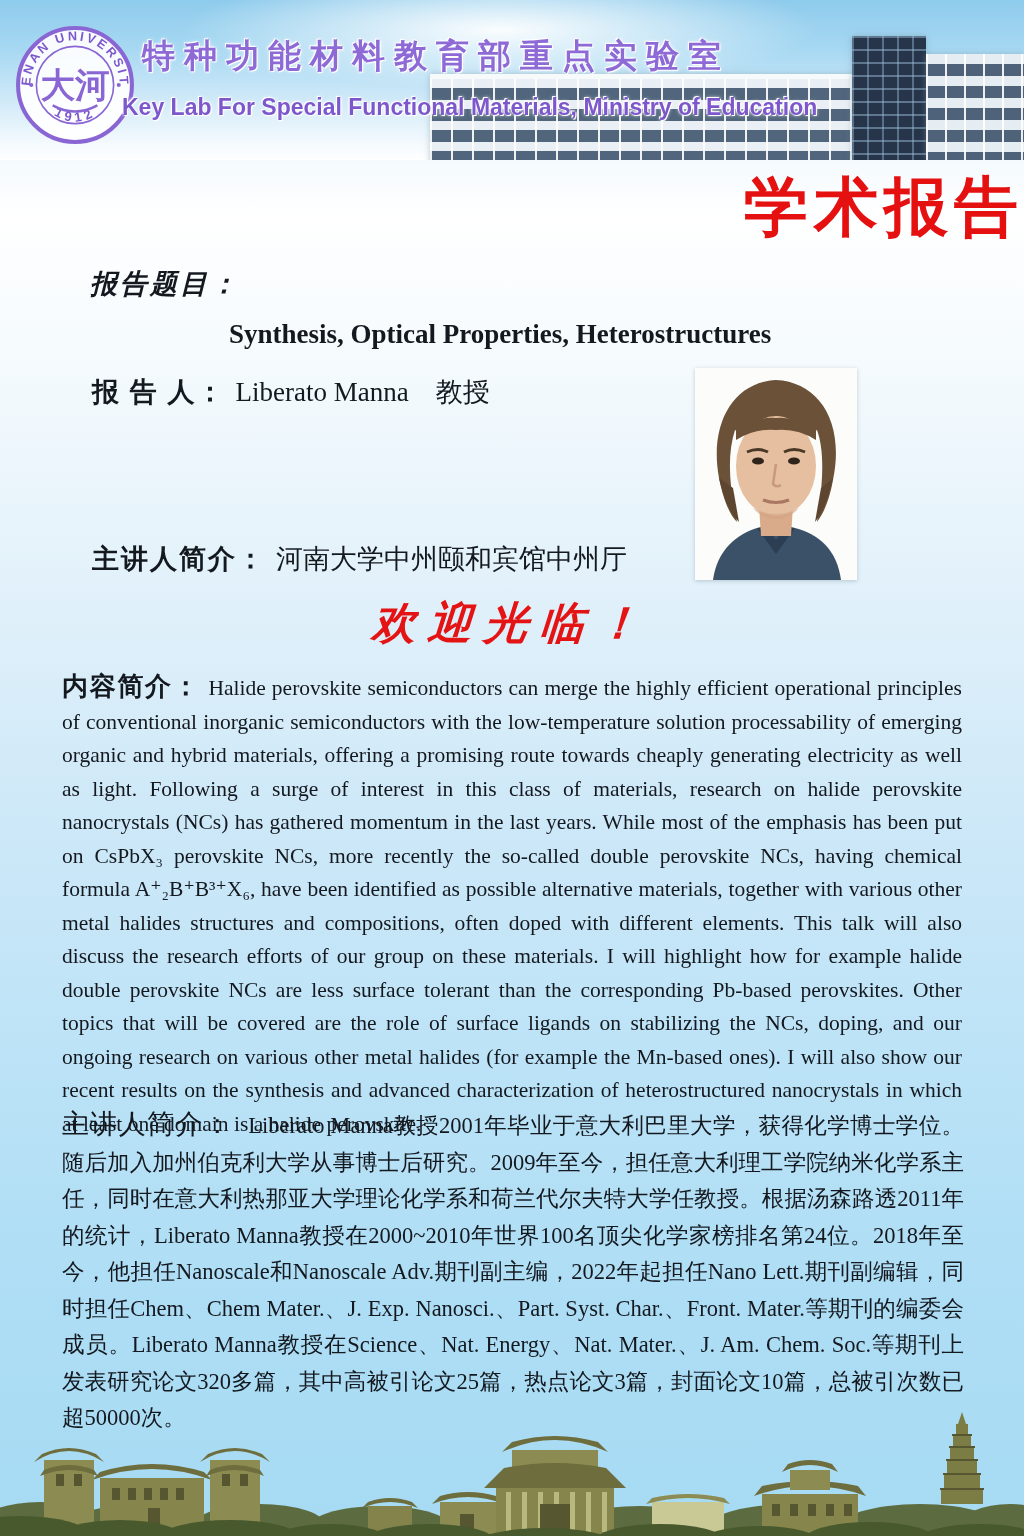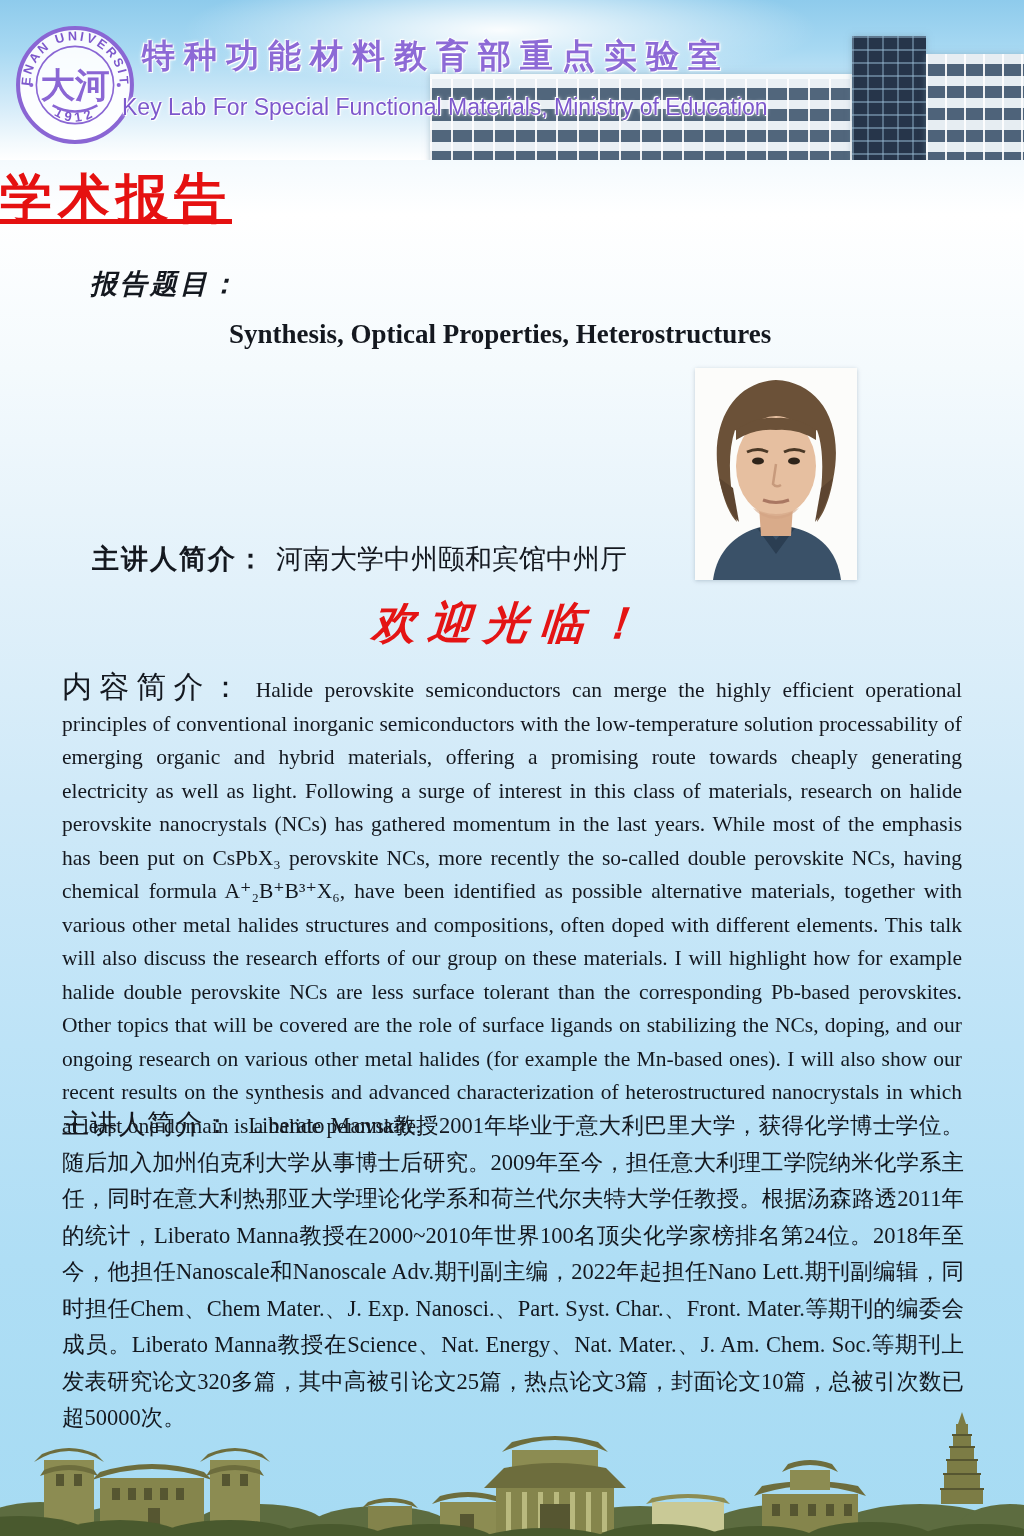--- a/index.html
+++ b/index.html
@@ -25,27 +25,27 @@
       repeating-linear-gradient(to right,rgba(150,185,210,.45) 0 2px,rgba(0,0,0,0) 2px 15px),
       repeating-linear-gradient(to bottom,rgba(150,185,210,.5) 0 2px,rgba(0,0,0,0) 2px 13px);}
   #bldg-right{left:926px;top:54px;width:98px;height:106px;background-color:#e6edf2;
     background-image:
       repeating-linear-gradient(to right,rgba(255,255,255,.9) 0 2px,rgba(255,255,255,0) 2px 19px),
       repeating-linear-gradient(to bottom,rgba(238,244,248,0) 0 10px,#4e637a 10px 22px);}
   #seal{position:absolute;left:14px;top:24px;width:122px;height:122px;}
   #lab-cn{position:absolute;left:142px;top:34px;width:640px;font-size:33px;font-weight:700;
     color:#8d6ad6;letter-spacing:9px;white-space:nowrap;
     text-shadow:0 0 2px #fff,0 0 4px #fff,1px 1px 0 #fff,-1px -1px 0 #fff;}
-  #lab-en{position:absolute;left:122px;top:94px;width:660px;font-size:23px;font-weight:400;
+  #lab-en{position:absolute;left:122px;top:94px;width:660px;font-size:23px;font-weight:700;
     font-family:"Liberation Sans","DejaVu Sans",sans-serif;color:#7d58cc;white-space:nowrap;
     text-shadow:0 0 2px #fff,0 0 4px #fff,1px 1px 0 #fff,-1px -1px 0 #fff;}
 
   
-  #main-title{position:absolute;left:0;top:164px;width:1024px;text-align:left;
-    font-size:52px;font-weight:700;color:#e51111;letter-spacing:6px;text-decoration:underline;}
+  #main-title{position:absolute;left:0;top:164px;width:1024px;text-align:right;
+    font-size:64px;font-weight:700;color:#e51111;letter-spacing:6px;}
   .cn{color:#14181f;}
   #topic{position:absolute;left:90px;top:266px;width:900px;font-size:27px;color:#14181f;}
   #topic .lbl{font-weight:700;letter-spacing:3px;}
   #topic .t1{font-weight:700;}
   #topic .t2{font-weight:700;margin-left:139px;margin-top:17px;}
   .info-row{position:absolute;left:92px;font-size:27px;color:#14181f;white-space:nowrap;}
   .info-row .lbl{font-weight:700;letter-spacing:2px;margin-right:10px;}
   #row-speaker{top:374px;}
   #row-affiliation{top:438px;}
   #row-time{top:490px;}
@@ -53,21 +53,21 @@
 
   #speaker-photo{position:absolute;left:695px;top:368px;width:162px;height:212px;
     box-shadow:0 1px 4px rgba(100,120,140,.35);}
   #welcome{position:absolute;left:0;top:594px;width:1024px;text-align:center;
     font-size:44px;font-weight:700;font-style:italic;color:#e41414;letter-spacing:12px;
     transform:skewX(-4deg);}
 
   
   .para{position:absolute;color:#14181f;text-align:justify;}
   #abstract{left:62px;top:670px;width:900px;font-size:21.5px;line-height:33.5px;}
-  #abstract .plabel{font-size:30px;font-weight:400;letter-spacing:1px;margin-right:8px;}
+  #abstract .plabel{font-size:26px;font-weight:700;letter-spacing:1px;margin-right:8px;}
   #bio{left:62px;top:1106px;width:902px;font-size:22.5px;line-height:36.5px;}
   #bio .plabel{font-size:27px;font-weight:400;letter-spacing:1px;margin-right:16px;
     font-family:"Liberation Sans","DejaVu Sans",sans-serif;}
 
   
   #skyline{position:absolute;left:0;bottom:0;width:1024px;height:152px;}
 </style>
 </head>
 <body>
 
@@ -104,20 +104,23 @@
 
   <div id="main-title">学术报告</div>
 
   <div id="topic">
     <div style="display:flex;font-style:italic;">
       <span class="lbl cn">报告题目：</span>
     </div>
     <div class="t2">Synthesis, Optical Properties, Heterostructures</div>
   </div>
 
+  <div class="info-row" id="row-speaker">
+    <span class="lbl">报 告 人：</span><span>Liberato Manna　教授</span>
+  </div>
   <div class="info-row" id="row-venue">
     <span class="lbl">主讲人简介：</span><span>河南大学中州颐和宾馆中州厅</span>
   </div>
 
   <svg id="speaker-photo" viewBox="0 0 162 212">
     <rect width="162" height="212" fill="#fcfcfa"></rect>
 
     <path d="M18,212 C22,182 42,166 62,160 L100,160 C124,166 142,182 146,212 Z" fill="#3a5168"></path>
     <path d="M62,160 L81,186 L100,160 L92,158 L81,172 L70,158 Z" fill="#2b3e52"></path>
 

